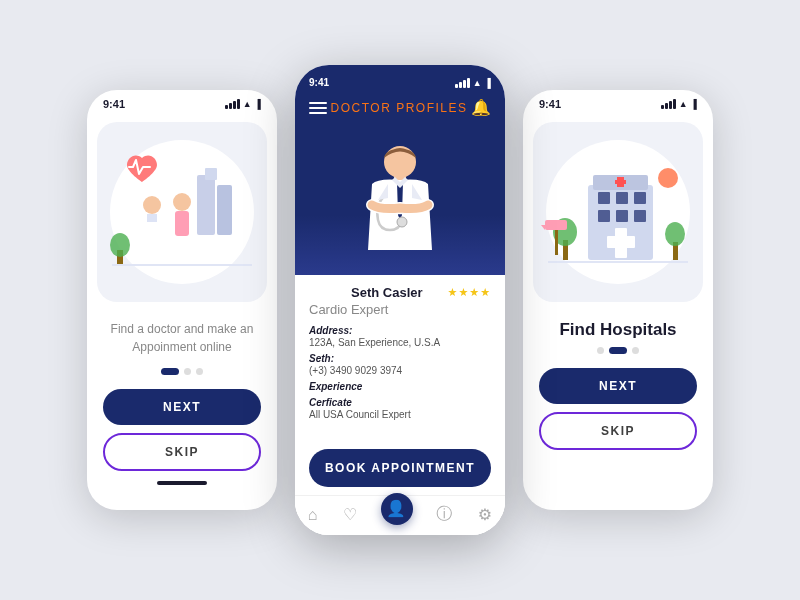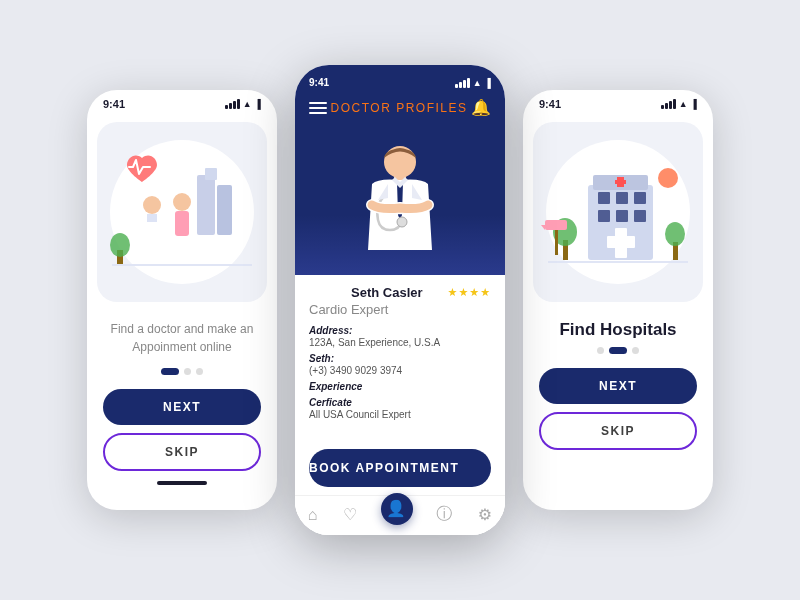--- a/index.html
+++ b/index.html
@@ -253,21 +253,21 @@
       margin: 8px 14px;
       padding: 12px 0;
       background: #1a2a6c;
       color: #fff;
       border: none;
       border-radius: 25px;
       font-size: 12px;
       font-weight: 700;
       letter-spacing: 1.5px;
       cursor: pointer;
-      text-align: left;
+      text-align: center;
     }
     
     .bottom-nav {
       background: #fff;
       display: flex;
       justify-content: space-around;
       align-items: center;
       padding: 6px 0 8px;
       border-top: 1px solid #f0f0f0;
     }

